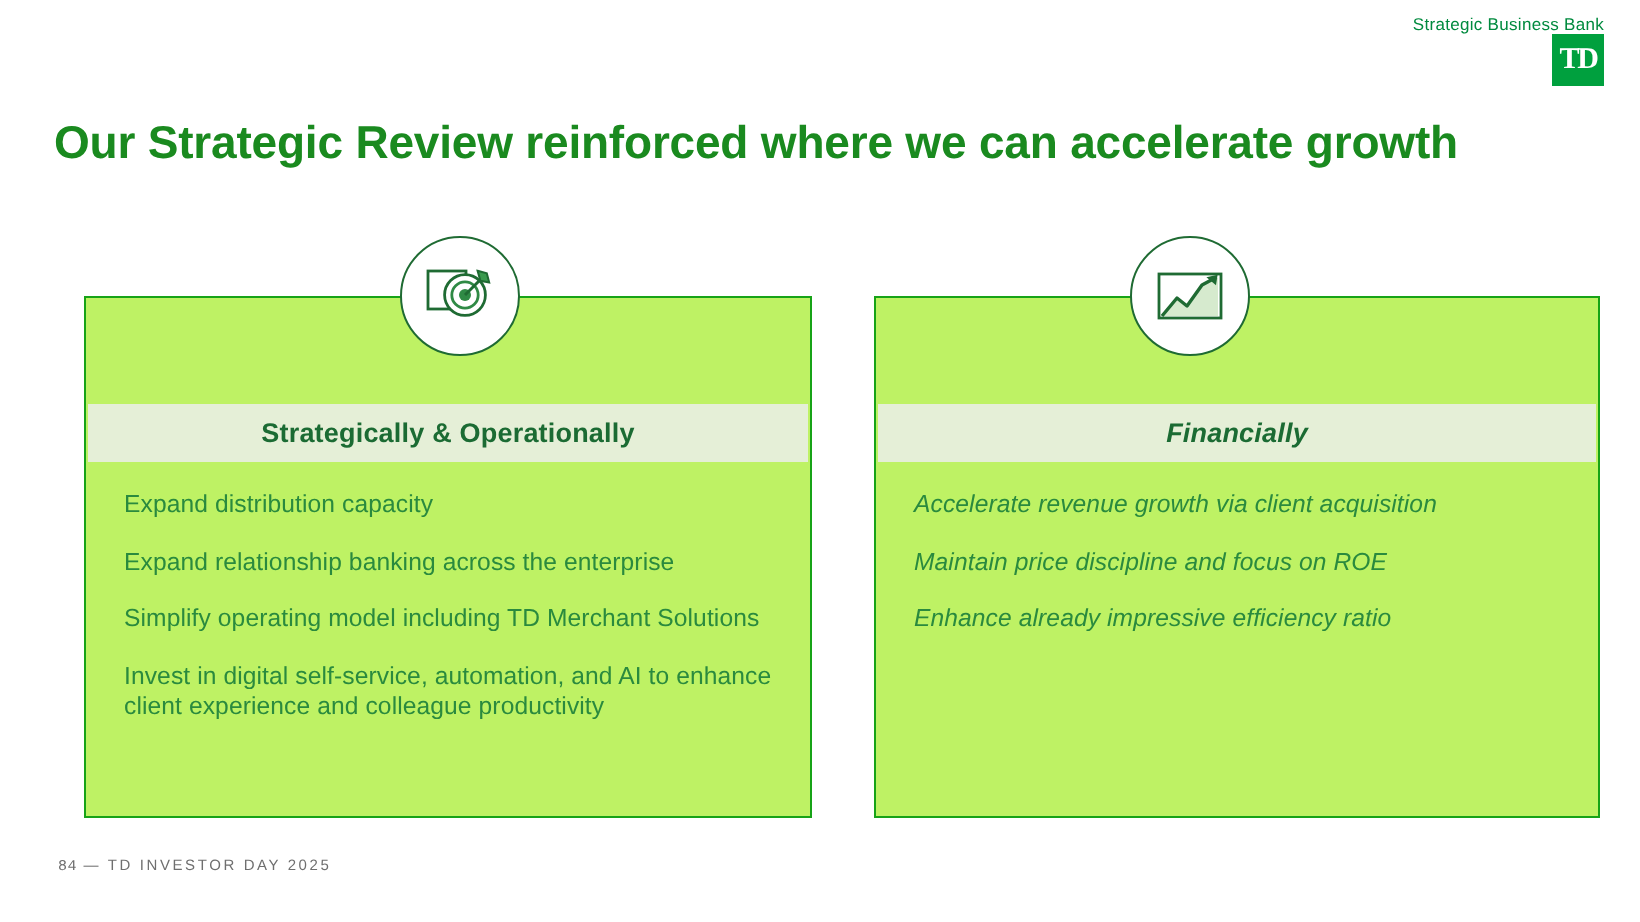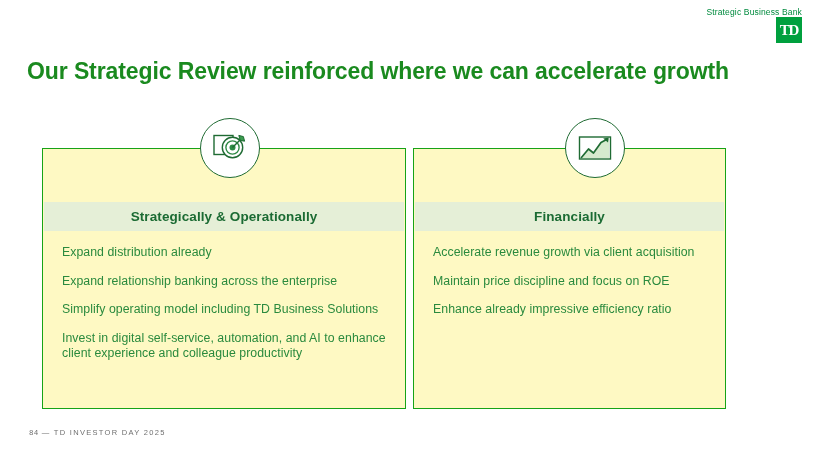--- a/index.html
+++ b/index.html
@@ -62,25 +62,25 @@
     white-space: nowrap;
   }
 
   
   .panel {
     position: absolute;
     top: 148px;
     height: 261px;
     border: 1.6px solid #17a317;
     box-sizing: border-box;
-    background: #fef9c3;
+    background: #bef264;
     padding-left: 32px;
   }
   #panel-strategic { left: 42px;  width: 364px; }
-  #panel-financial { left: 413px; width: 313px; }
+  #panel-financial { left: 437px; width: 363px; font-style: italic; }
 
   .panel-band {
     position: absolute;
     left: 1px;
     right: 1px;
     top: 53px;
     height: 29px;
     background: #e5efd7;
     display: flex;
     align-items: center;
@@ -147,23 +147,23 @@
   </div>
 </div>
 
 <div id="slide-title">Our Strategic Review reinforced where we can accelerate growth</div>
 
 <div class="panel" id="panel-strategic">
   <div class="panel-band">
     <span class="panel-band-label">Strategically &amp; Operationally</span>
   </div>
   <div class="panel-list">
-    <div class="panel-item">Expand distribution already</div>
+    <div class="panel-item">Expand distribution capacity</div>
     <div class="panel-item">Expand relationship banking across the enterprise</div>
-    <div class="panel-item">Simplify operating model including TD Business Solutions</div>
+    <div class="panel-item">Simplify operating model including TD Merchant Solutions</div>
     <div class="panel-item">Invest in digital self-service, automation, and AI to enhance client experience and colleague productivity</div>
   </div>
 </div>
 
 <div class="panel" id="panel-financial">
   <div class="panel-band">
     <span class="panel-band-label">Financially</span>
   </div>
   <div class="panel-list">
     <div class="panel-item">Accelerate revenue growth via client acquisition</div>

